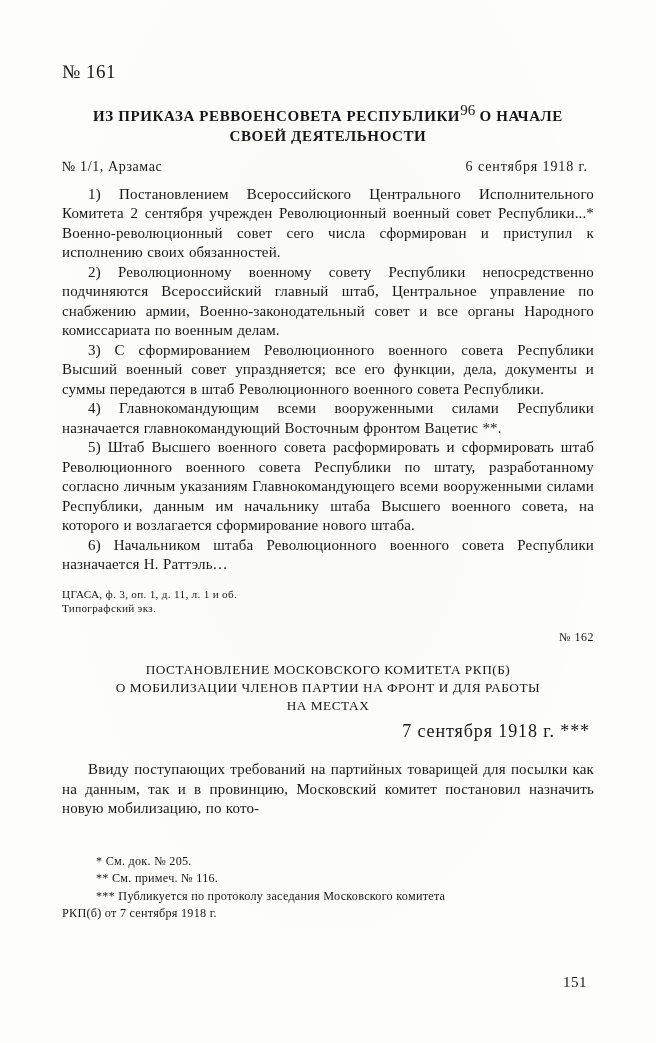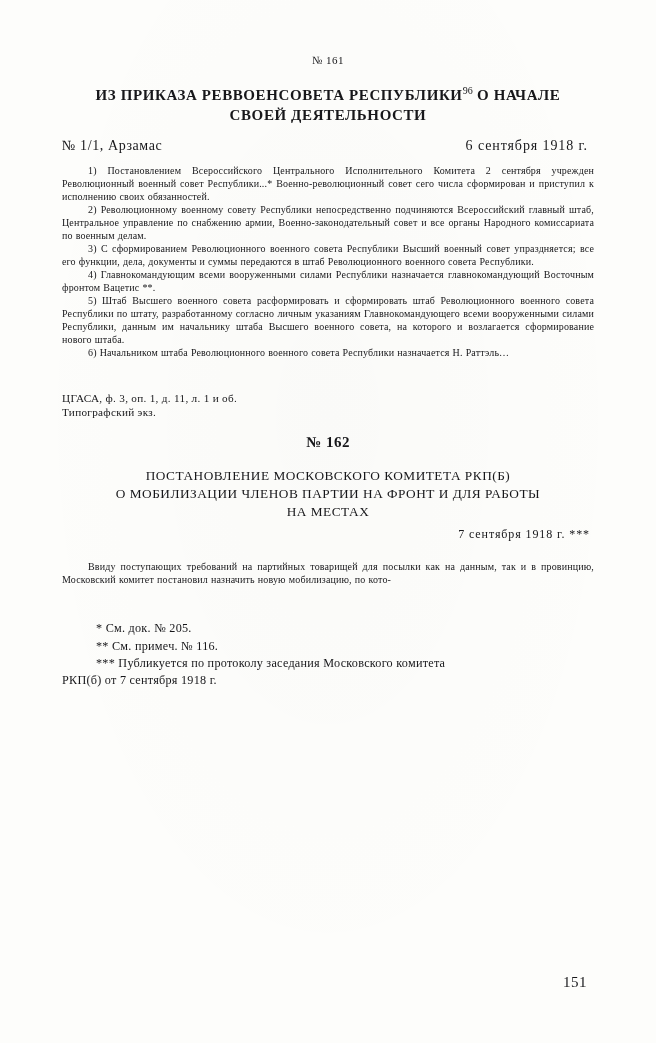--- a/index.html
+++ b/index.html
@@ -18,80 +18,78 @@
   .page {
     position: absolute;
     inset: 0;
     padding: 46px 62px 0 62px;
     box-sizing: border-box;
     background:
       radial-gradient(ellipse at 50% 40%, rgba(0,0,0,0.012) 0%, rgba(0,0,0,0.0) 70%),
       #fdfdfb;
   }
   .doc-number {
-    text-align: center;
-    font-size: 11px;
+    font-size: 19px;
     letter-spacing: 0.5px;
-    margin: 8px 0 18px 0;
+    margin: 15px 0 18px 0;
   }
   .doc-title {
     text-align: center;
     font-size: 15px;
     font-weight: bold;
     letter-spacing: 0.6px;
     line-height: 1.32;
     margin: 0 0 12px 0;
     text-transform: uppercase;
   }
   .doc-title .sup {
-    font-size: 10px;
+    font-size: 15px;
     vertical-align: super;
     font-weight: normal;
     letter-spacing: 0;
     margin-top: 8px;
   }
   .meta-row {
     display: flex;
     justify-content: space-between;
     align-items: baseline;
     font-size: 14px;
     margin: 0 0 10px 0;
     letter-spacing: 0.4px;
   }
   .meta-left { letter-spacing: 0.6px; }
   .meta-right { letter-spacing: 0.9px; padding-right: 6px; }
   .date-right {
     text-align: right;
-    font-size: 12px;
+    font-size: 18px;
     letter-spacing: 0.9px;
     margin: 6px 0 0 0;
     padding-right: 4px;
   }
   p.body-par {
     margin: 0;
-    font-size: 10px;
+    font-size: 15px;
     line-height: 1.30;
     text-align: justify;
     text-indent: 26px;
     letter-spacing: 0.15px;
     word-spacing: 0.4px;
     hyphens: manual;
   }
   .source-note {
-    margin-top: 32px;
+    margin-top: 12px;
     font-size: 11.2px;
     line-height: 1.32;
     letter-spacing: 0.3px;
   }
   .doc-number-2 {
-    text-align: center;
-    font-size: 15px;
+    text-align: right;
+    font-size: 12px;
     letter-spacing: 0.5px;
     margin: 14px 0 16px 0;
-    font-weight: bold;
   }
   .doc-title-2 {
     text-align: center;
     font-size: 13.3px;
     font-weight: normal;
     letter-spacing: 0.5px;
     line-height: 1.36;
     margin: 0 0 4px 0;
     text-transform: uppercase;
   }

